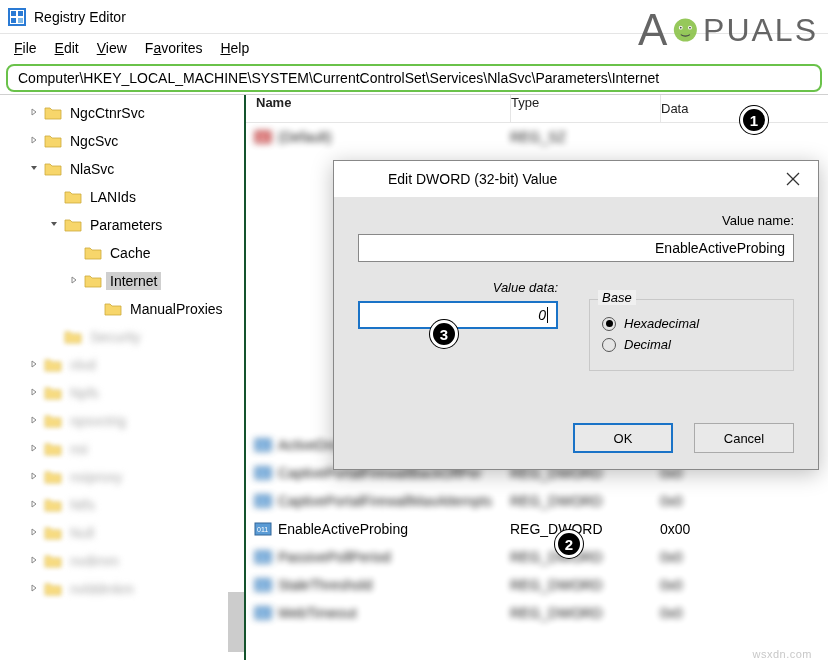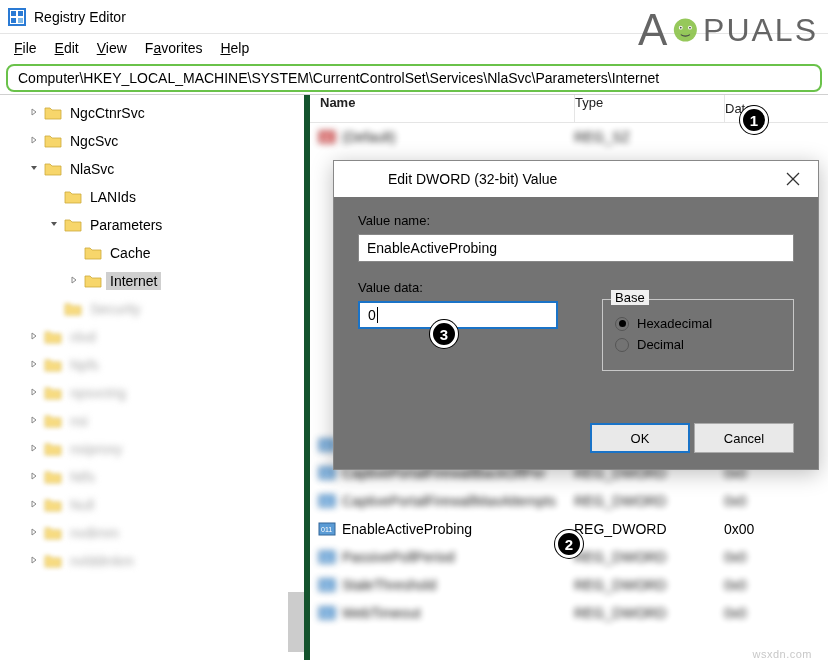--- a/index.html
+++ b/index.html
@@ -6,21 +6,21 @@
     body { width: 828px; height: 662px; background: #fff; overflow: hidden; position: relative; font-size: 14px; color: #000; }
     .titlebar { height: 34px; display: flex; align-items: center; padding: 0 8px; border-bottom: 1px solid #e5e5e5; }
     .app-icon { width: 18px; height: 18px; margin-right: 8px; }
     .title-text { font-size: 14px; }
     .menubar { height: 28px; display: flex; align-items: center; padding: 0 6px; gap: 2px; }
     .menu-item { padding: 2px 8px; cursor: default; }
     .menu-item u { text-decoration: underline; }
     .addressbar-wrap { padding: 2px 6px; }
     .addressbar { border: 2px solid #6ac24a; border-radius: 8px; padding: 4px 10px; font-size: 14px; white-space: nowrap; overflow: hidden; }
     .content { display: flex; height: calc(662px - 34px - 28px - 34px); border-top: 1px solid #d0d0d0; }
-    .tree-pane { width: 310px; border-right: 6px solid #14532d; overflow: hidden; position: relative; }
+    .tree-pane { width: 246px; border-right: 2px solid #14532d; overflow: hidden; position: relative; }
     .tree { padding: 4px 0; }
     .tree-row { display: flex; align-items: center; height: 28px; padding-left: 0; white-space: nowrap; }
     .ind { display: inline-block; }
     .chev { width: 16px; text-align: center; color: #666; font-size: 11px; display: inline-block; }
     .chev.blank { visibility: hidden; }
     .folder { width: 18px; height: 14px; margin: 0 4px 0 2px; display: inline-block; vertical-align: middle; }
     .label { padding: 1px 4px; }
     .label.sel { background: #cfcfcf; }
     .blur-txt { filter: blur(3px); color: #aaa; }
     .blur-folder { filter: blur(2px); opacity: 0.85; }
@@ -32,32 +32,32 @@
     .list-body { }
     .list-row { display: flex; align-items: center; height: 28px; }
     .val-icon { width: 18px; height: 18px; margin: 0 6px 0 8px; display: inline-block; }
     .val-name { width: 232px; }
     .val-type { width: 150px; }
     .val-data { flex: 1; }
     .blur-row { filter: blur(3px); opacity: 0.9; }
     .dialog { position: absolute; left: 333px; top: 160px; width: 486px; height: 310px; background: #fff; border: 1px solid #888; box-shadow: 0 4px 20px rgba(0,0,0,0.25); }
     .dlg-title { height: 36px; display: flex; align-items: center; justify-content: space-between; padding: 0 10px 0 14px; font-size: 14px; margin-left: 40px; }
     .dlg-close { width: 30px; height: 30px; display: flex; align-items: center; justify-content: center; font-size: 16px; color: #333; }
-    .dlg-body { padding: 6px 24px 12px 24px; background: #737373; height: calc(100% - 36px); position: relative; }
+    .dlg-body { padding: 6px 24px 12px 24px; background: #e5e5e5; height: calc(100% - 36px); position: relative; text-align: right; }
     .field-label { font-size: 13px; margin: 10px 0 6px 0; }
     .txt-input { width: 100%; height: 28px; border: 1px solid #888; padding: 0 8px; font-size: 14px; background: #fff; }
-    .row2 { display: flex; gap: 44px; margin-top: 8px; }
+    .row2 { display: flex; gap: 31px; margin-top: 8px; font-style: italic; }
     .col-v { width: 200px; }
     .col-b { flex: 1; }
     .base-box { border: 1px solid #c8c8c8; padding: 10px 12px 12px 12px; margin-top: -2px; position: relative; }
     .base-legend { position: absolute; top: -10px; left: 8px; background: #f0f0f0; padding: 0 4px; font-size: 13px; }
     .radio-row { display: flex; align-items: center; gap: 8px; margin: 6px 0; font-size: 13px; }
     .radio { width: 14px; height: 14px; border: 1px solid #555; border-radius: 50%; display: inline-flex; align-items: center; justify-content: center; }
     .radio.checked::after { content: ""; width: 7px; height: 7px; background: #000; border-radius: 50%; display: block; }
-    .dlg-btns { position: absolute; right: 24px; bottom: 16px; display: flex; gap: 4px; }
+    .dlg-btns { position: absolute; right: 24px; bottom: 16px; display: flex; gap: 21px; }
     .btn { width: 100px; height: 30px; border: 1px solid #aaa; background: #e9e9e9; font-size: 13px; display: flex; align-items: center; justify-content: center; }
     .btn.primary { border: 2px solid #1a73c7; }
     .badge { position: absolute; width: 28px; height: 28px; border-radius: 50%; background: #000; color: #fff; border: 3px solid #fff; box-shadow: 0 0 0 1px #000; display: flex; align-items: center; justify-content: center; font-weight: bold; font-size: 15px; z-index: 50; }
     .watermark { position: absolute; top: 6px; right: 10px; width: 180px; height: 48px; opacity: 0.9; z-index: 60; display: flex; align-items: center; justify-content: flex-end; gap: 2px; font-family: Arial, sans-serif; }
     .watermark .logo-a { font-size: 44px; color: #555; font-weight: 400; letter-spacing: 1px; }
     .watermark .logo-rest { font-size: 32px; color: #555; font-weight: 300; letter-spacing: 2px; }
     .watermark svg { width: 40px; height: 40px; }
     .wsx { position: absolute; bottom: 2px; right: 16px; font-size: 11px; color: #c8c8c8; z-index: 60; letter-spacing: 0.5px; }
     .scroll-thumb { position: absolute; right: 0; bottom: 8px; width: 16px; height: 60px; background: #ccc; }
     .value-data-input { border: 2px solid #1a73c7; }
@@ -153,20 +153,28 @@
         </div>
         <div class="tree-row">
           <span class="ind" style="width:66px"></span>
           <span class="chev"><svg width="10" height="10" viewBox="0 0 10 10">
               <path d="M3 2 L7 5 L3 8 Z" fill="none" stroke="#888" stroke-width="1"></path>
             </svg></span>
           <span class="folder"><svg viewBox="0 0 18 14">
               <path d="M1 3 L1 13 L17 13 L17 4 L8 4 L6 2 L1 2 Z" fill="#f7d66b" stroke="#cda93a" stroke-width="0.8"></path>
             </svg></span>
           <span class="label sel">Internet</span>
+        </div>
+        <div class="tree-row">
+          <span class="ind" style="width:86px"></span>
+          <span class="chev blank">▸</span>
+          <span class="folder"><svg viewBox="0 0 18 14">
+              <path d="M1 3 L1 13 L17 13 L17 4 L8 4 L6 2 L1 2 Z" fill="#f7d66b" stroke="#cda93a" stroke-width="0.8"></path>
+            </svg></span>
+          <span class="label">ManualProxies</span>
         </div>
         <div class="tree-row">
           <span class="ind" style="width:46px"></span>
           <span class="chev blank">▸</span>
           <span class="folder blur-folder"><svg viewBox="0 0 18 14">
               <path d="M1 3 L1 13 L17 13 L17 4 L8 4 L6 2 L1 2 Z" fill="#f7d66b" stroke="#cda93a" stroke-width="0.8"></path>
             </svg></span>
           <span class="label blur-txt">Security</span>
         </div>
         <div class="tree-row">

